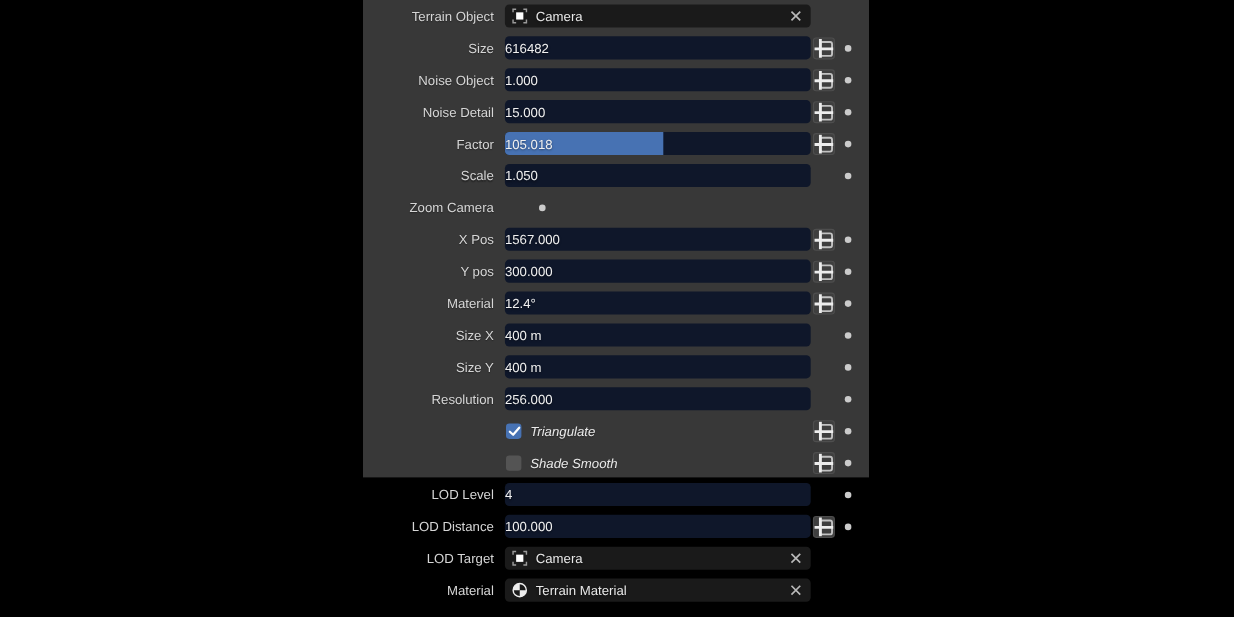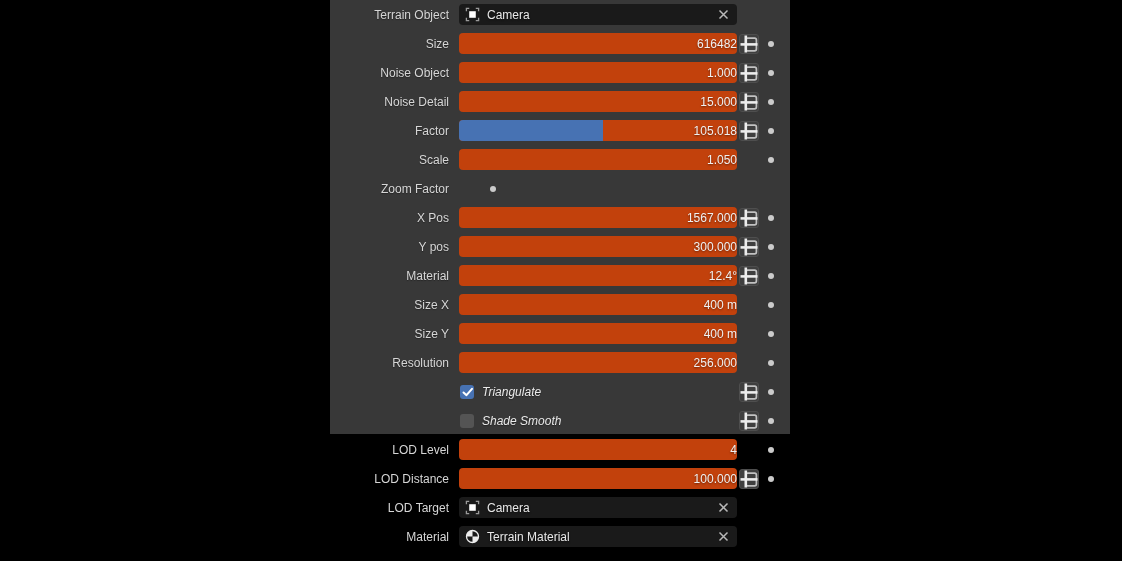--- a/index.html
+++ b/index.html
@@ -47,25 +47,25 @@
     display:flex;align-items:center;justify-content:center;
   }
   .col-dot{
     width:7px;flex:0 0 7px;height:21px;
     margin-left:8px;
     display:flex;align-items:center;justify-content:center;
   }
   
   .field{
     width:100%;height:21px;
-    background:#c2410c;
+    background:#0f172a;
     border-radius:4px;
     position:relative;
     overflow:hidden;
-    display:flex;align-items:center;justify-content:flex-end;
+    display:flex;align-items:center;justify-content:flex-start;
   }
   .field .fill{
     position:absolute;left:0;top:0;bottom:0;
     background:#4772b3;
   }
   .field .val{
     position:relative;
     font-size:12px;
     color:#f0f0f0;
     text-shadow:0 1px 2px rgba(0,0,0,.45);
@@ -259,21 +259,21 @@
         <span class="val">1.050</span>
       </div>
     </div>
     <div class="col-icon"></div>
     <div class="col-dot">
         <span class="dot"></span>
       </div>
   </div>
 
   <div class="row">
-    <div class="col-label">Zoom Factor</div>
+    <div class="col-label">Zoom Camera</div>
     <div class="col-icon"></div>
     <div class="col-dot">
         <span class="dot"></span>
       </div>
   </div>
 
   <div class="row">
     <div class="col-label">X Pos</div>
     <div class="col-field">
       <div class="field">

